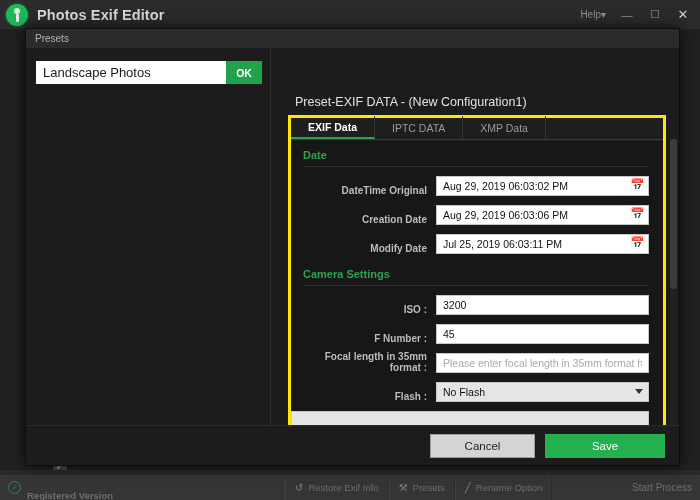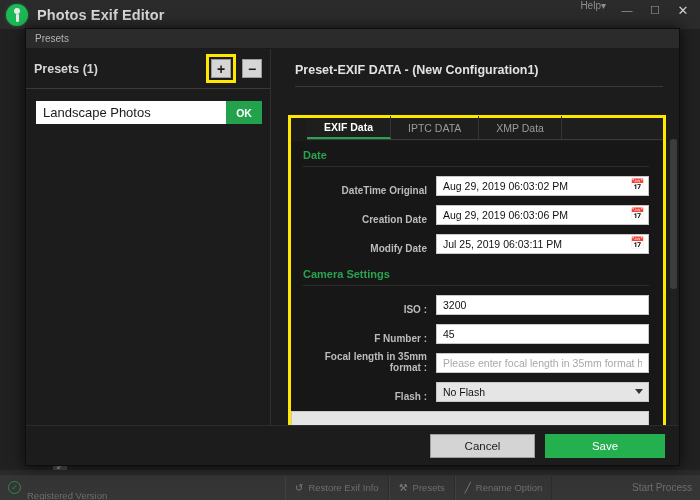--- a/index.html
+++ b/index.html
@@ -32,21 +32,21 @@
   }
   .app-logo::before {
     content: ""; position: absolute; left: 9.5px; top: 10px;
     width: 3px; height: 8px; background: #eaeaea; border-radius: 1px;
   }
   .app-title {
     margin-left: 9px; color: #d8d8d8; font-size: 14.5px; font-weight: bold;
     letter-spacing: .1px;
   }
   .tb-right { position: absolute; right: 4px; top: 0; height: 29px;
-    display: flex; align-items: flex-start; gap: 2px; }
+    display: flex; align-items: center; gap: 2px; }
   .tb-help { color: #8e8e8e; font-size: 10px; padding: 0 6px; }
   .tb-btn {
     width: 26px; height: 20px; color: #9a9a9a; font-size: 11px;
     display: flex; align-items: center; justify-content: center;
   }
   .tb-btn.close { font-size: 13px; color: #cfcfcf; }
 
   
   .bg-list {
     position: absolute; left: 0; top: 29px; width: 30px; bottom: 26px;
@@ -75,21 +75,21 @@
     position: absolute; left: 0; bottom: 0; width: 700px; height: 26px;
     background: #353535; display: flex; align-items: center;
     border-top: 1px solid #2a2a2a;
   }
   .reg-wrap { display: flex; align-items: center; margin-left: 8px; gap: 6px; }
   .reg-ic {
     width: 13px; height: 13px; border-radius: 50%;
     border: 1.5px solid #2d8a4e; color: #2d8a4e; font-size: 8px;
     display: flex; align-items: center; justify-content: center;
   }
-  .reg-txt { color: #6d6d6d; font-size: 9.5px; font-weight: normal; margin-top: 16px; }
+  .reg-txt { color: #6d6d6d; font-size: 9.5px; font-weight: bold; margin-top: 16px; }
   .sb-actions { position: absolute; left: 285px; display: flex; }
   .sb-btn {
     height: 24px; padding: 0 9px; display: flex; align-items: center; gap: 5px;
     color: #6e6e6e; font-size: 9.5px; border-right: 1px solid #2c2c2c;
     border-left: 1px solid #414141;
   }
   .sb-ic { font-size: 10px; color: #7d7d7d; }
   .sb-start {
     position: absolute; right: 8px; color: #6e6e6e; font-size: 10px;
   }
@@ -149,34 +149,35 @@
     display: flex; align-items: center; justify-content: center;
     font-family: "Liberation Sans", sans-serif;
   }
 
   
   .cfg-panel {
     position: absolute; left: 245px; top: 0; right: 0; bottom: 0;
     background: #1c1c1c;
   }
   .cfg-title {
-    color: #e2e2e2; font-size: 12.5px; font-weight: bold;
+    color: #e2e2e2; font-size: 12.5px; font-weight: normal;
     padding: 14px 0 0 24px;
+    margin-top: 32px;
   }
   .cfg-rule {
     margin: 9px 16px 0 24px; height: 1px; background: #3a3a3a;
   }
 
   
   .hl-form {
     position: absolute; left: 17px; top: 66px; right: 13px; bottom: 21px;
     border: 3px solid #ffe800;
   }
   .tabs {
-    position: absolute; left: 16px; top: 0; right: 0; height: 22px;
+    position: absolute; left: 0; top: 0; right: 0; height: 22px;
     background: #1e1e1e; display: flex; align-items: flex-end;
     border-bottom: 1px solid #3a3a3a;
   }
   .tab {
     height: 23px; padding: 0 17px; color: #9b9b9b; font-size: 10.5px;
     display: flex; align-items: center; justify-content: center;
     border-right: 1px solid #343434;
   }
   .tab.active {
     color: #ffffff; font-weight: bold; border-bottom: 2.5px solid #2aa34f;
@@ -320,29 +321,20 @@
 <div id="dialog">
 
   <div class="dlg-titlebar">
     <div class="dlg-title">Presets</div>
   </div>
   <div class="dlg-close">✕</div>
 
   <div class="dlg-body">
 
     <div class="preset-panel">
-      <div class="preset-head">
-        <div class="preset-head-title">Presets (1)</div>
-        <div class="preset-head-btns">
-          <div class="hl-yellow">
-            <div class="pm-btn">+</div>
-          </div>
-          <div class="pm-btn">−</div>
-        </div>
-      </div>
       <div class="preset-rowarea">
         <div class="preset-inputrow">
           <input class="preset-input" value="Landscape Photos" style="">
           <button class="preset-ok">OK</button>
         </div>
       </div>
     </div>
 
     <div class="cfg-panel">
       <div class="cfg-title">Preset-EXIF DATA - (New Configuration1)</div>

